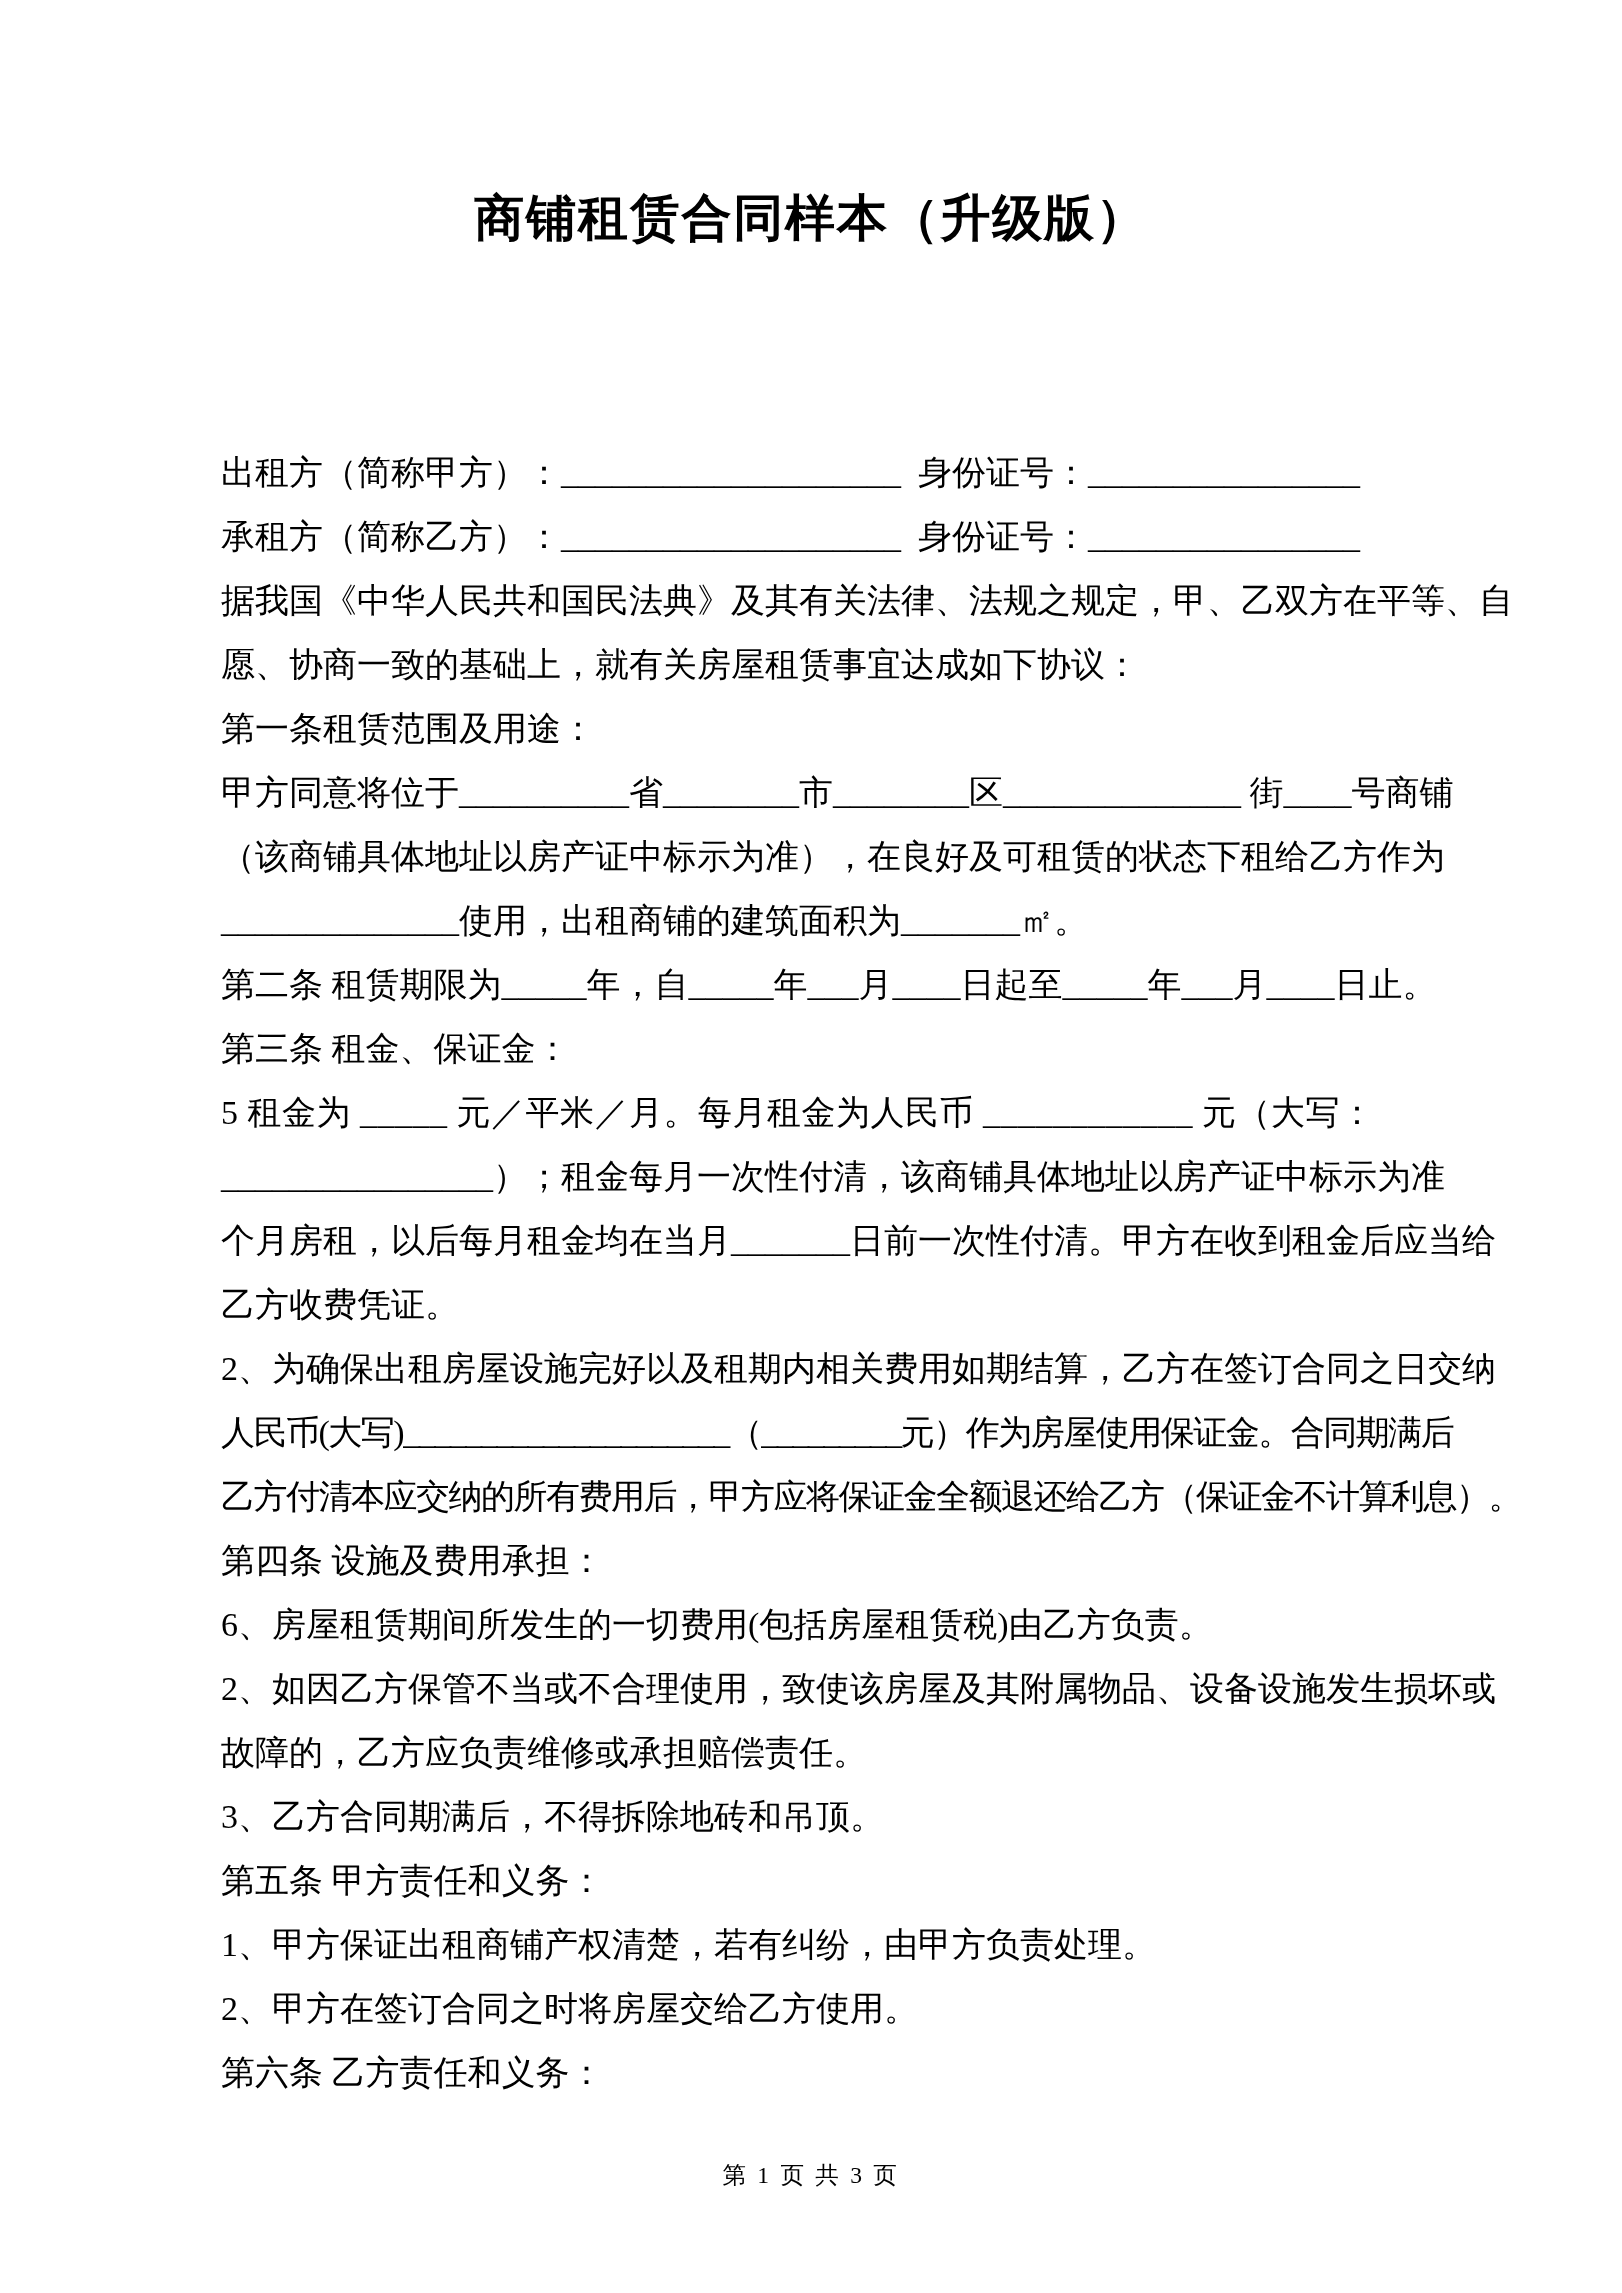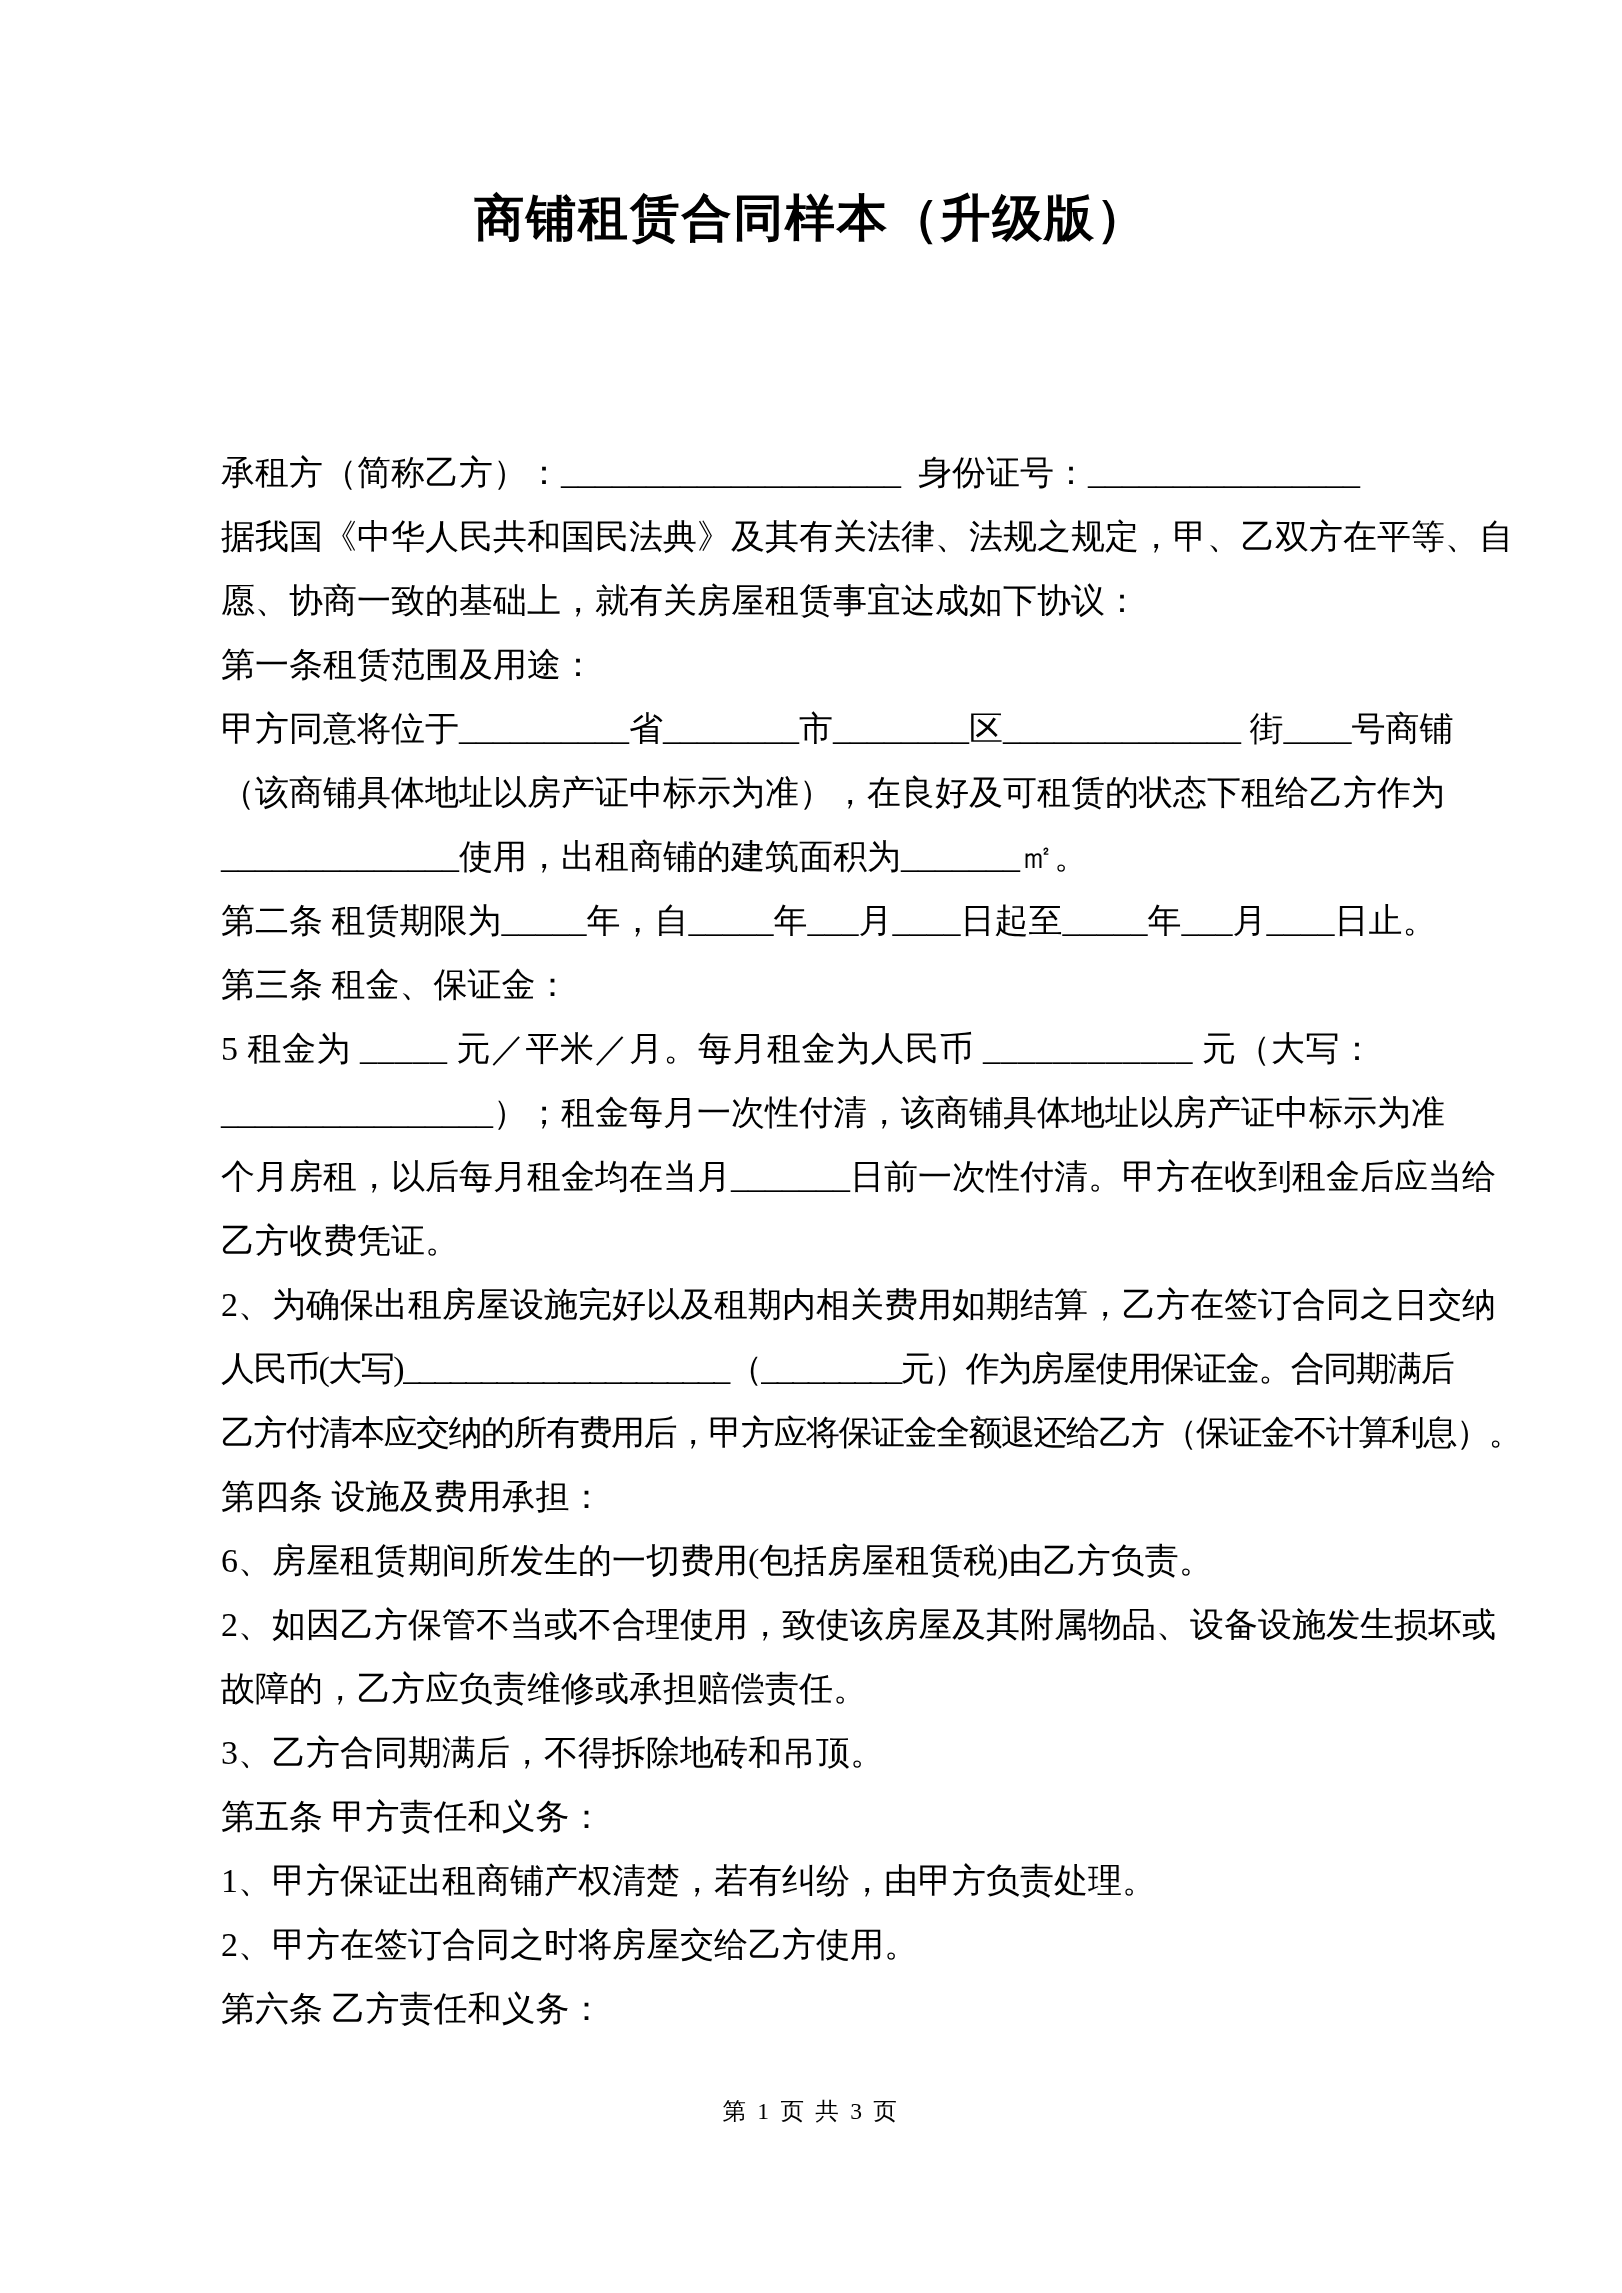--- a/index.html
+++ b/index.html
@@ -53,20 +53,21 @@
     letter-spacing: 2.7px;
   }
 </style>
 </head>
 <body>
 
 <div class="page">
   <h1 class="doc-title">商铺租赁合同样本（升级版）</h1>
 
   <div class="content">
+      <p class="line">出租方（简称甲方）：____________________  身份证号：________________</p>
       <p class="line">承租方（简称乙方）：____________________  身份证号：________________</p>
       <p class="line">据我国《中华人民共和国民法典》及其有关法律、法规之规定，甲、乙双方在平等、自</p>
       <p class="line">愿、协商一致的基础上，就有关房屋租赁事宜达成如下协议：</p>
       <p class="line">第一条租赁范围及用途：</p>
       <p class="line">甲方同意将位于__________省________市________区______________ 街____号商铺</p>
       <p class="line">（该商铺具体地址以房产证中标示为准），在良好及可租赁的状态下租给乙方作为</p>
       <p class="line">______________使用，出租商铺的建筑面积为_______㎡。</p>
       <p class="line">第二条 租赁期限为_____年，自_____年___月____日起至_____年___月____日止。</p>
       <p class="line">第三条 租金、保证金：</p>
       <p class="line spread">5 租金为 _____ 元／平米／月。每月租金为人民币 ____________ 元（大写：</p>

